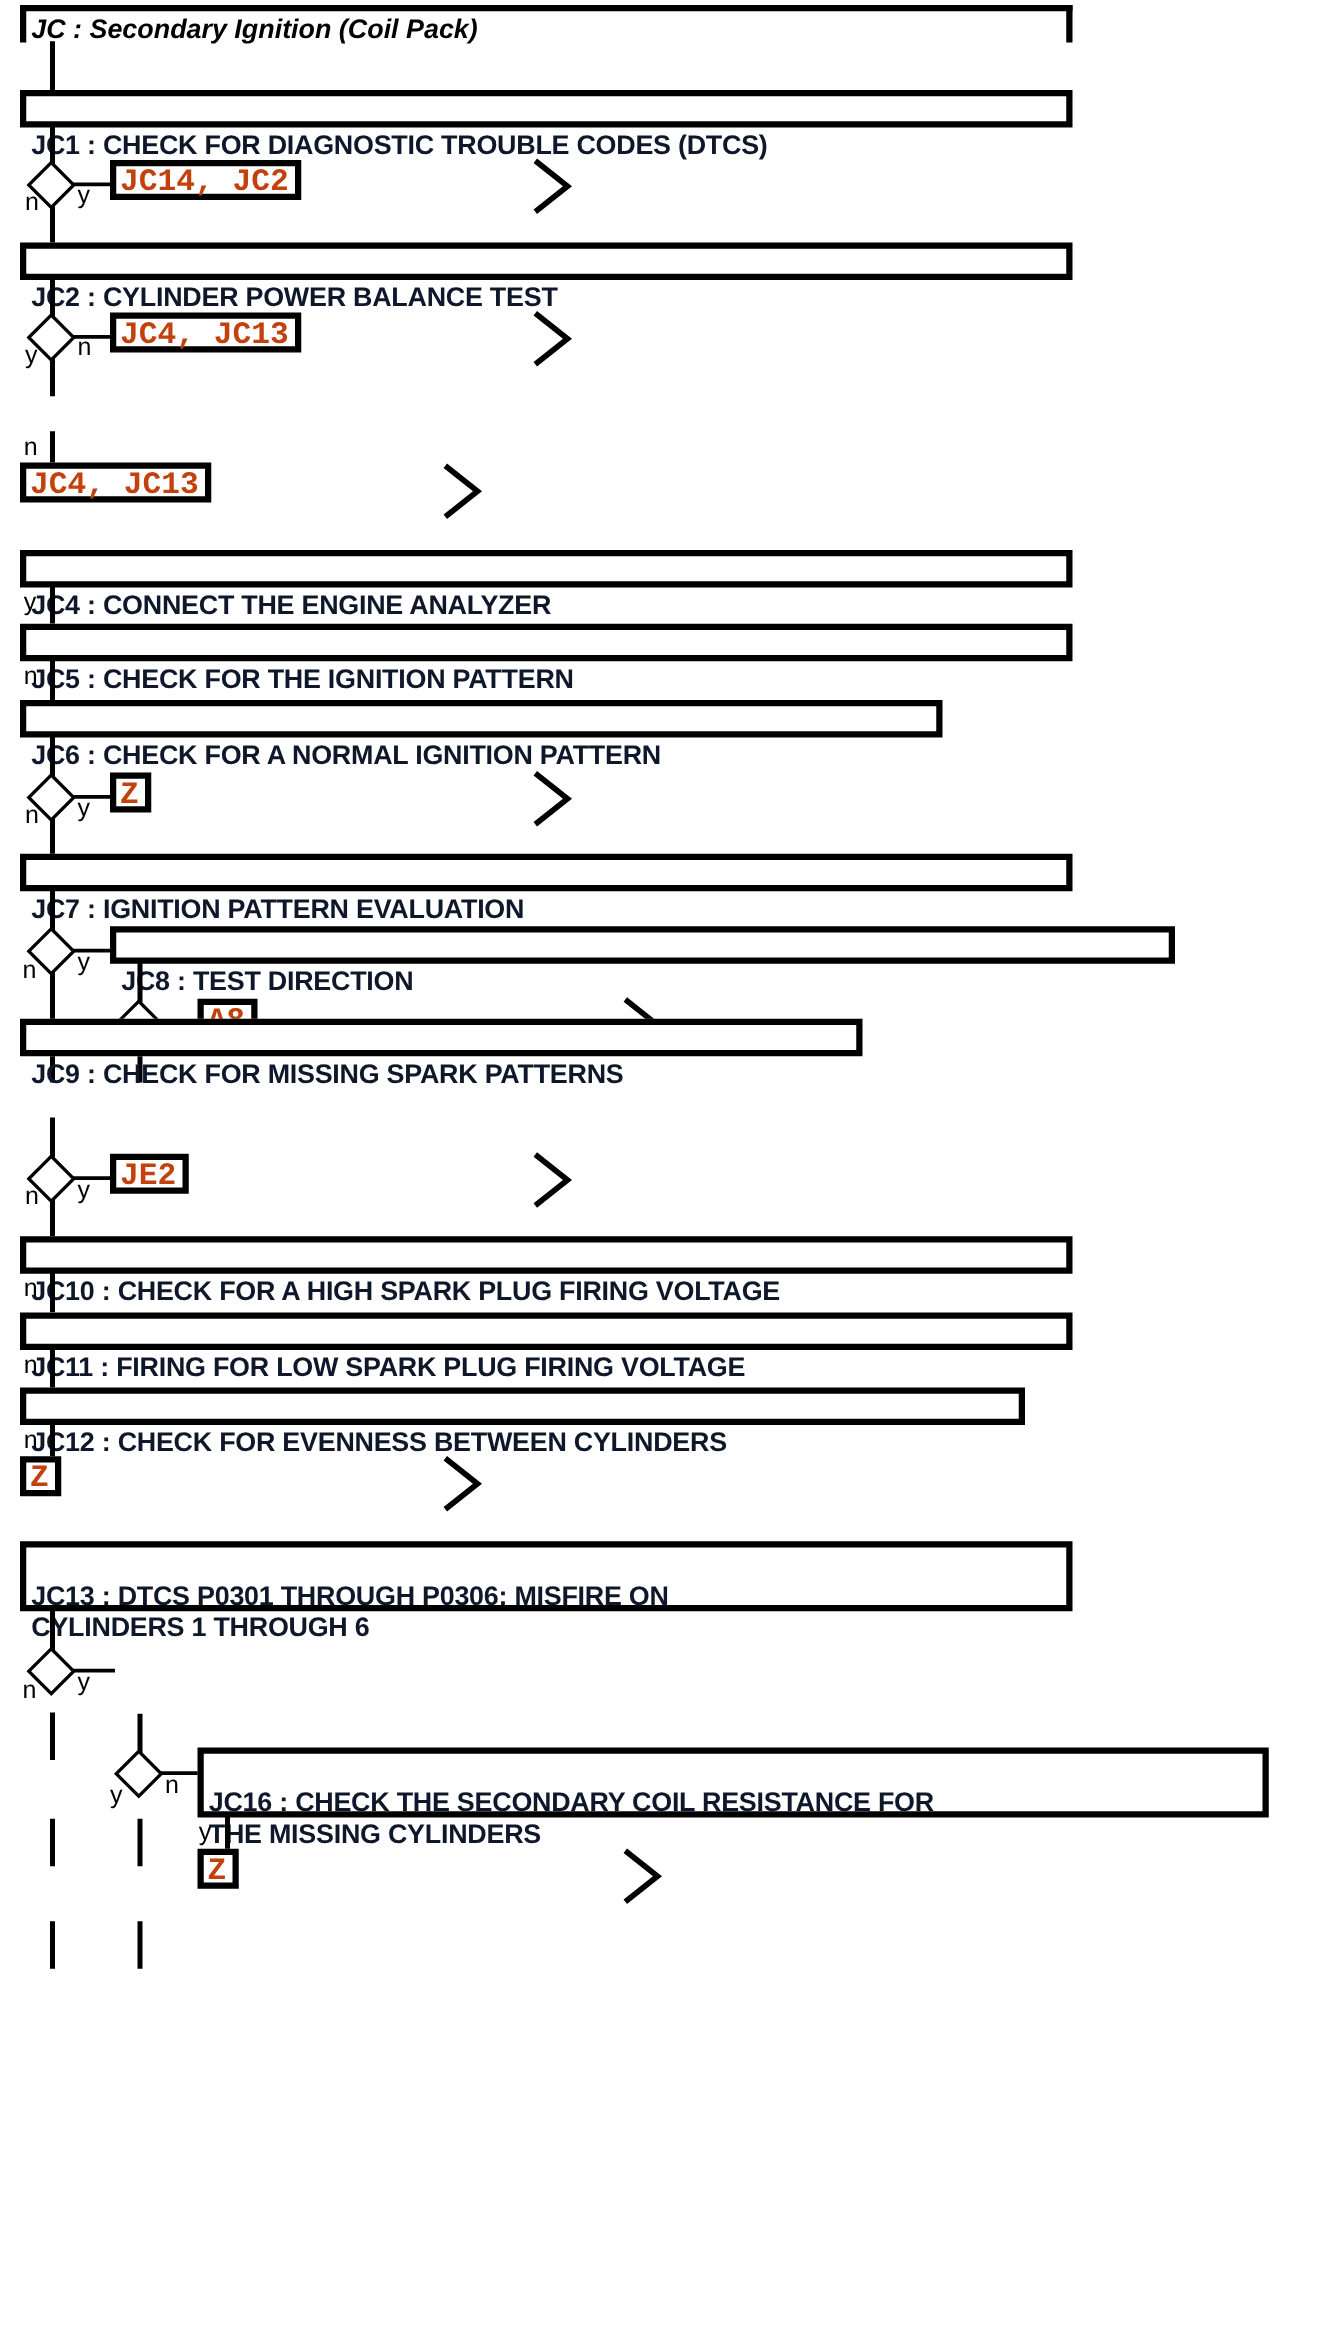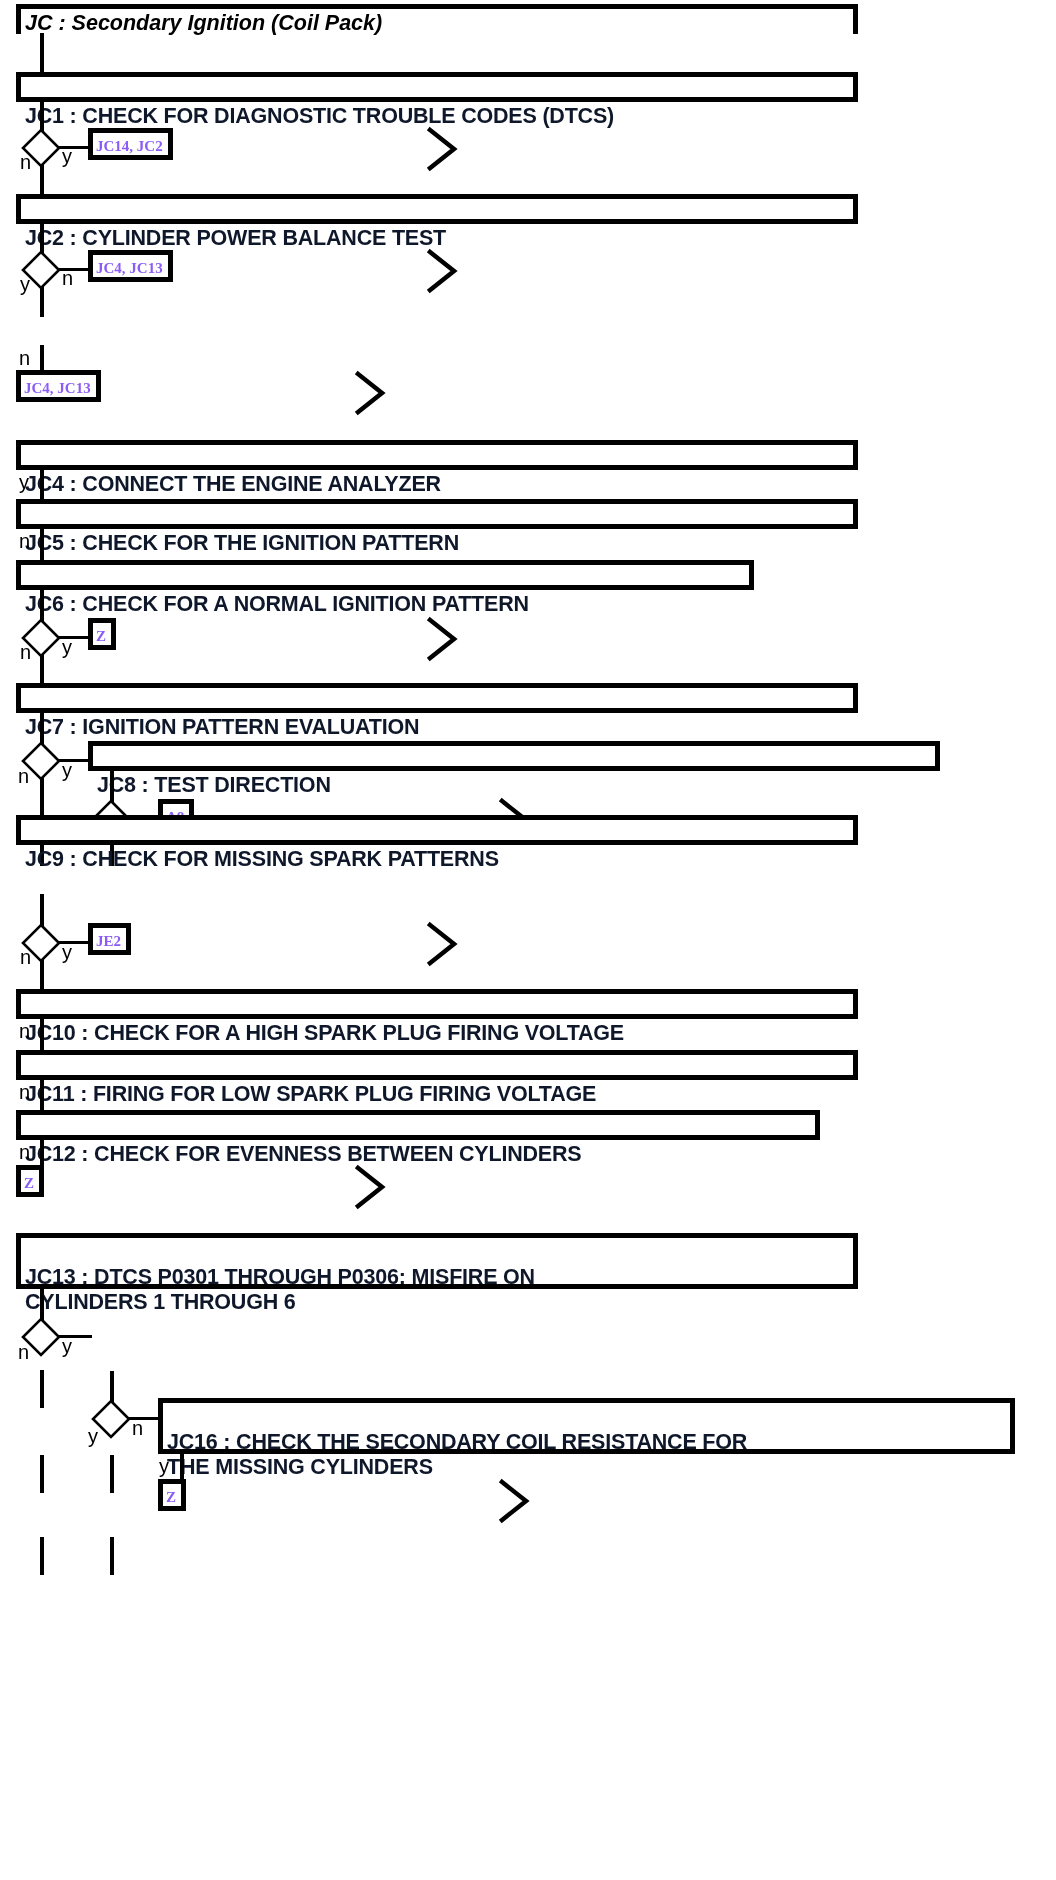--- a/index.html
+++ b/index.html
@@ -45,27 +45,27 @@
     line-height: 25px;
     padding: 2px 0 2px 4px;
     font-family: "Liberation Sans", sans-serif;
   }
   
   .ref-box {
     position: absolute;
     box-sizing: border-box;
     border: 5px solid #000000;
     background: #ffffff;
-    color: #8b5cf6;
+    color: #c2410c;
     font-weight: bold;
-    font-size: 15px;
+    font-size: 25px;
     line-height: 24px;
     padding: 1px 5px 1px 3px;
     white-space: nowrap;
-    font-family: Liberation Serif, serif;
+    font-family: Liberation Mono, monospace;
   }
   
   .vline {
     position: absolute;
     background: #000000;
     width: 4px;
   }
   .hline {
     position: absolute;
     background: #000000;
@@ -223,21 +223,21 @@
     <span>A8</span>
   </div>
   <div class="chevron" style="left:496px; top:797px;">
     <svg width="40" height="46" viewBox="0 0 40 46">
         <polyline points="6,4 30,23 6,42" fill="none" stroke="#000000" stroke-width="4.5" stroke-linecap="square"></polyline>
       </svg>
   </div>
   <div class="vline" style="left:110px; top:836px; height:30px;"></div>
   <div class="vline" style="left:40px; top:778px; height:88px;"></div>
 
-  <div class="step-box" style="left:16px; top:815px; width:842px; height:30px;">
+  <div class="step-box" style="left:16px; top:815px; width:674px; height:30px;">
     <span>JC9 : CHECK FOR MISSING SPARK PATTERNS</span>
   </div>
   <div class="vline" style="left:40px; top:894px; height:32px;"></div>
 
   <div class="diamond" style="left:21px; top:923px;">
     <svg width="40" height="40" viewBox="0 0 40 40">
         <polygon points="20,2 38,20 20,38 2,20" fill="#ffffff" stroke="#000000" stroke-width="2.6"></polygon>
       </svg>
   </div>
   <div class="hline" style="left:58px; top:941px; width:34px;"></div>

